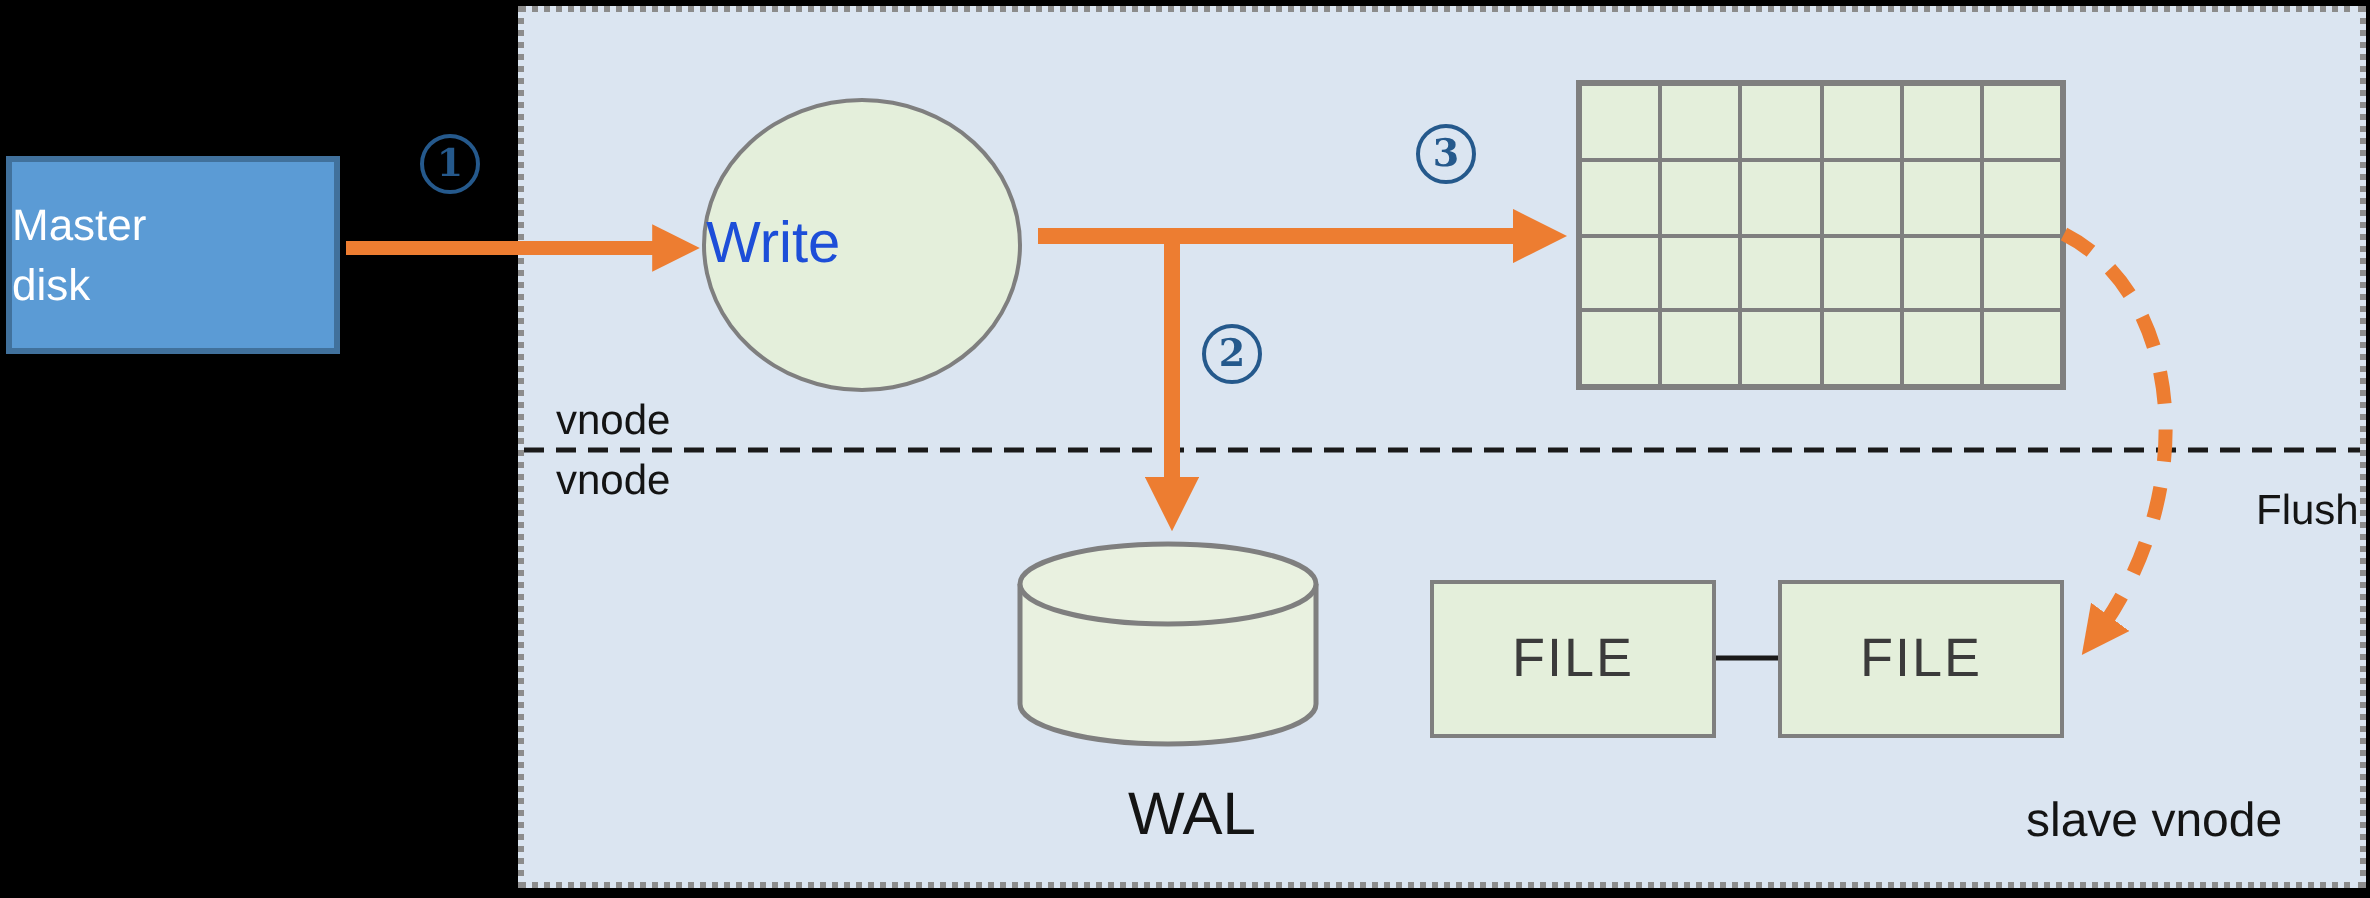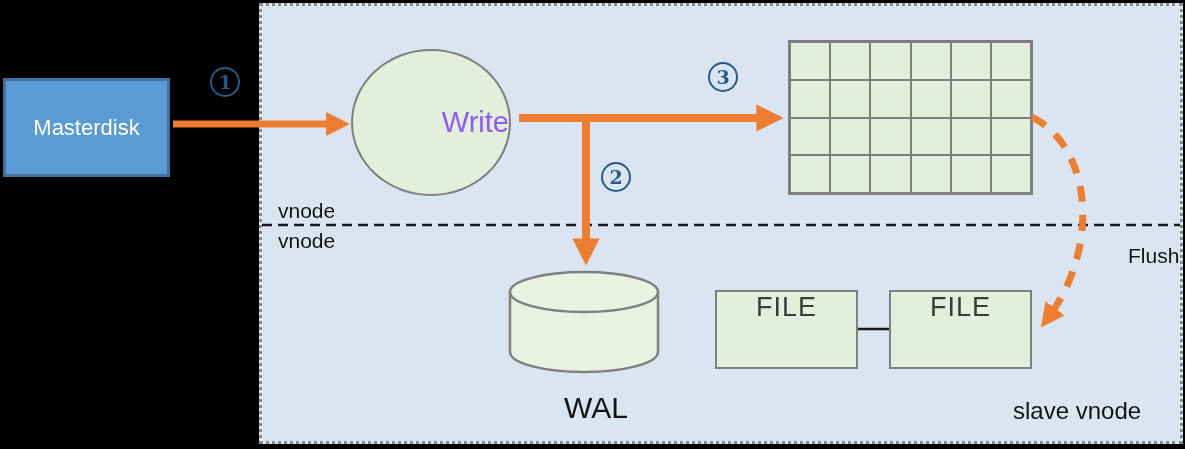--- a/index.html
+++ b/index.html
@@ -15,31 +15,31 @@
     position:absolute;left:259px;top:3px;width:924px;height:441px;
     background:#DBE5F1;
     border:3px dotted #8C8C8C;
     box-sizing:border-box;
     z-index:1;
   }
   
   .master-box{
     position:absolute;left:3px;top:78px;width:167px;height:99px;
     background:#5B9BD5;border:3px solid #41719C;box-sizing:border-box;
-    display:flex;flex-direction:row;align-items:center;justify-content:center;
+    display:flex;flex-direction:column;justify-content:center;
     color:#ffffff;font-size:22px;line-height:1.32;
     z-index:4;
   }
   
   .write-ellipse{
     position:absolute;left:351px;top:49px;width:160px;height:147px;
     background:#E4EFDB;border:2.5px solid #7F7F7F;border-radius:50%;
     box-sizing:border-box;
-    display:flex;align-items:center;justify-content:flex-end;
-    font-size:29px;color:#8b5cf6;
+    display:flex;align-items:center;justify-content:flex-start;
+    font-size:29px;color:#1d4ed8;
     z-index:2;
   }
   
   .mem-grid{
     position:absolute;left:788px;top:40px;width:245px;height:155px;
     border:2px solid #7F7F7F;background:#7F7F7F;box-sizing:border-box;
     display:grid;
     z-index:2;
   }
   .grid-cell{background:#E4EFDB;border:1px solid #7F7F7F;}
@@ -59,21 +59,21 @@
   .lbl{position:absolute;color:#141414;z-index:5;}
   #memory-label{left:278px;top:199px;font-size:21px;}
   #disk-label{left:278px;top:229px;font-size:21px;}
   #wal-label{left:564px;top:391px;width:100px;text-align:left;font-size:30px;}
   #flush-label{left:1094px;top:244px;font-size:21px;margin-left:34px;}
   #slave-label{left:1013px;top:397px;width:152px;text-align:left;font-size:24px;}
   
   .file-box{
     position:absolute;top:290px;width:143px;height:79px;
     background:#E4EFDB;border:2.5px solid #7F7F7F;box-sizing:border-box;
-    display:flex;align-items:flex-start;justify-content:center;
+    display:flex;align-items:center;justify-content:center;
     font-size:27px;color:#3B3B3B;letter-spacing:1px;
     z-index:2;
   }
   #file-box-1{left:715px;}
   #file-box-2{left:889px;}
   
   .wal-cyl{position:absolute;left:506px;top:266px;z-index:2;}
   .connector-layer{position:absolute;left:0;top:0;z-index:3;pointer-events:none;}
 </style>
 </head>

